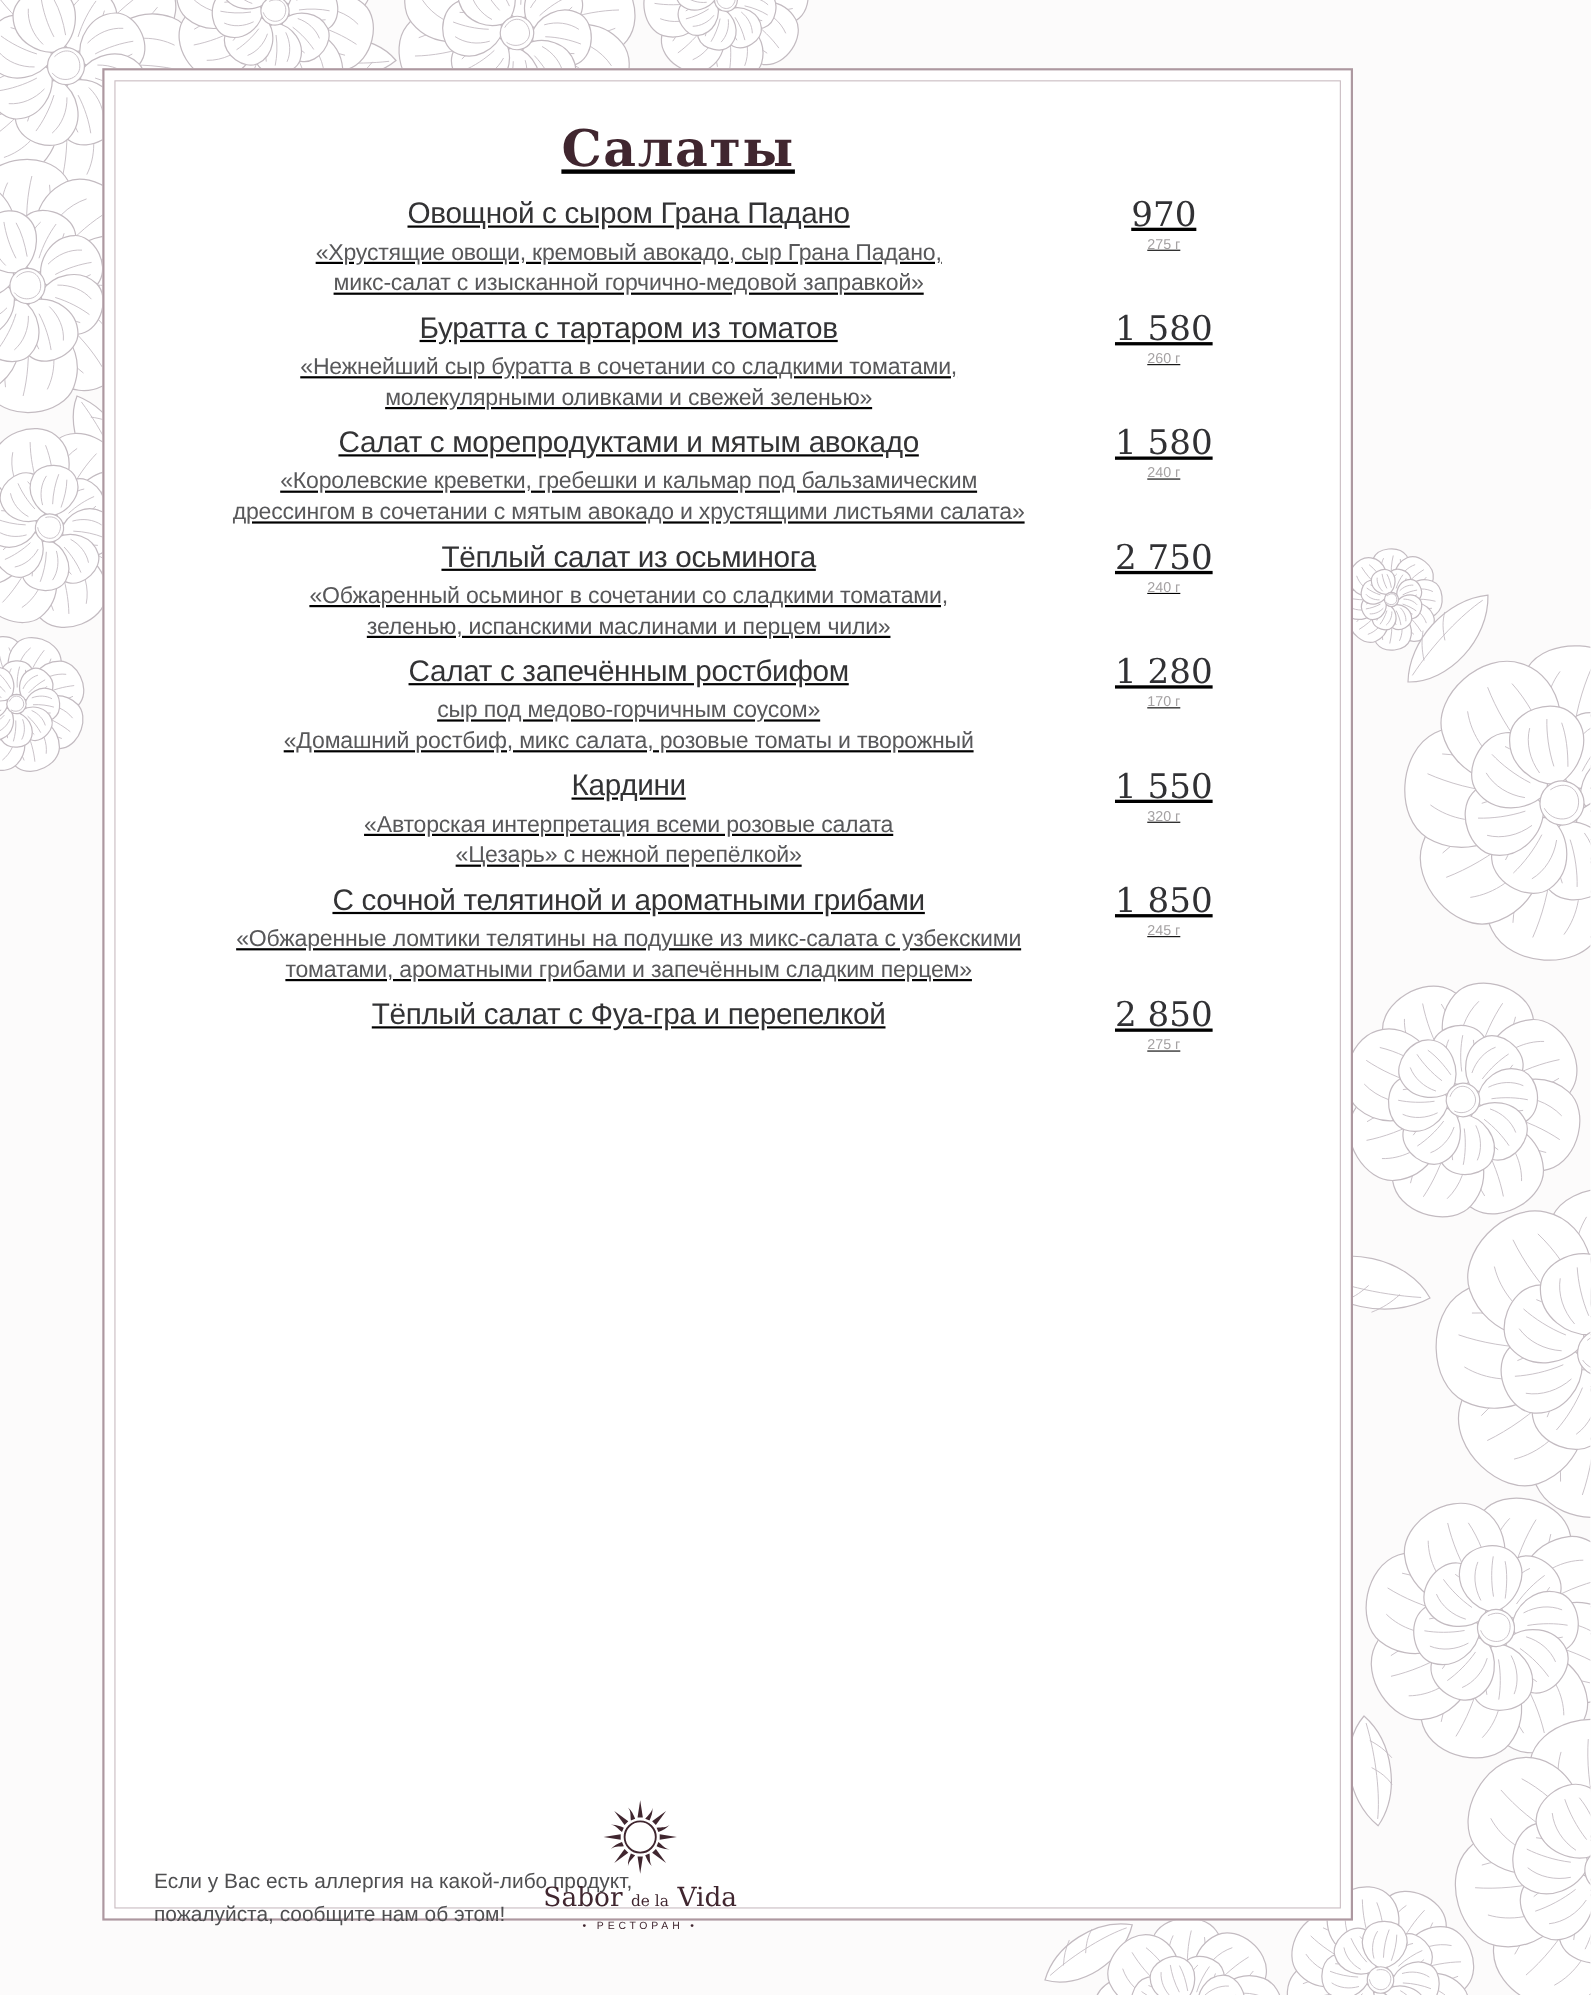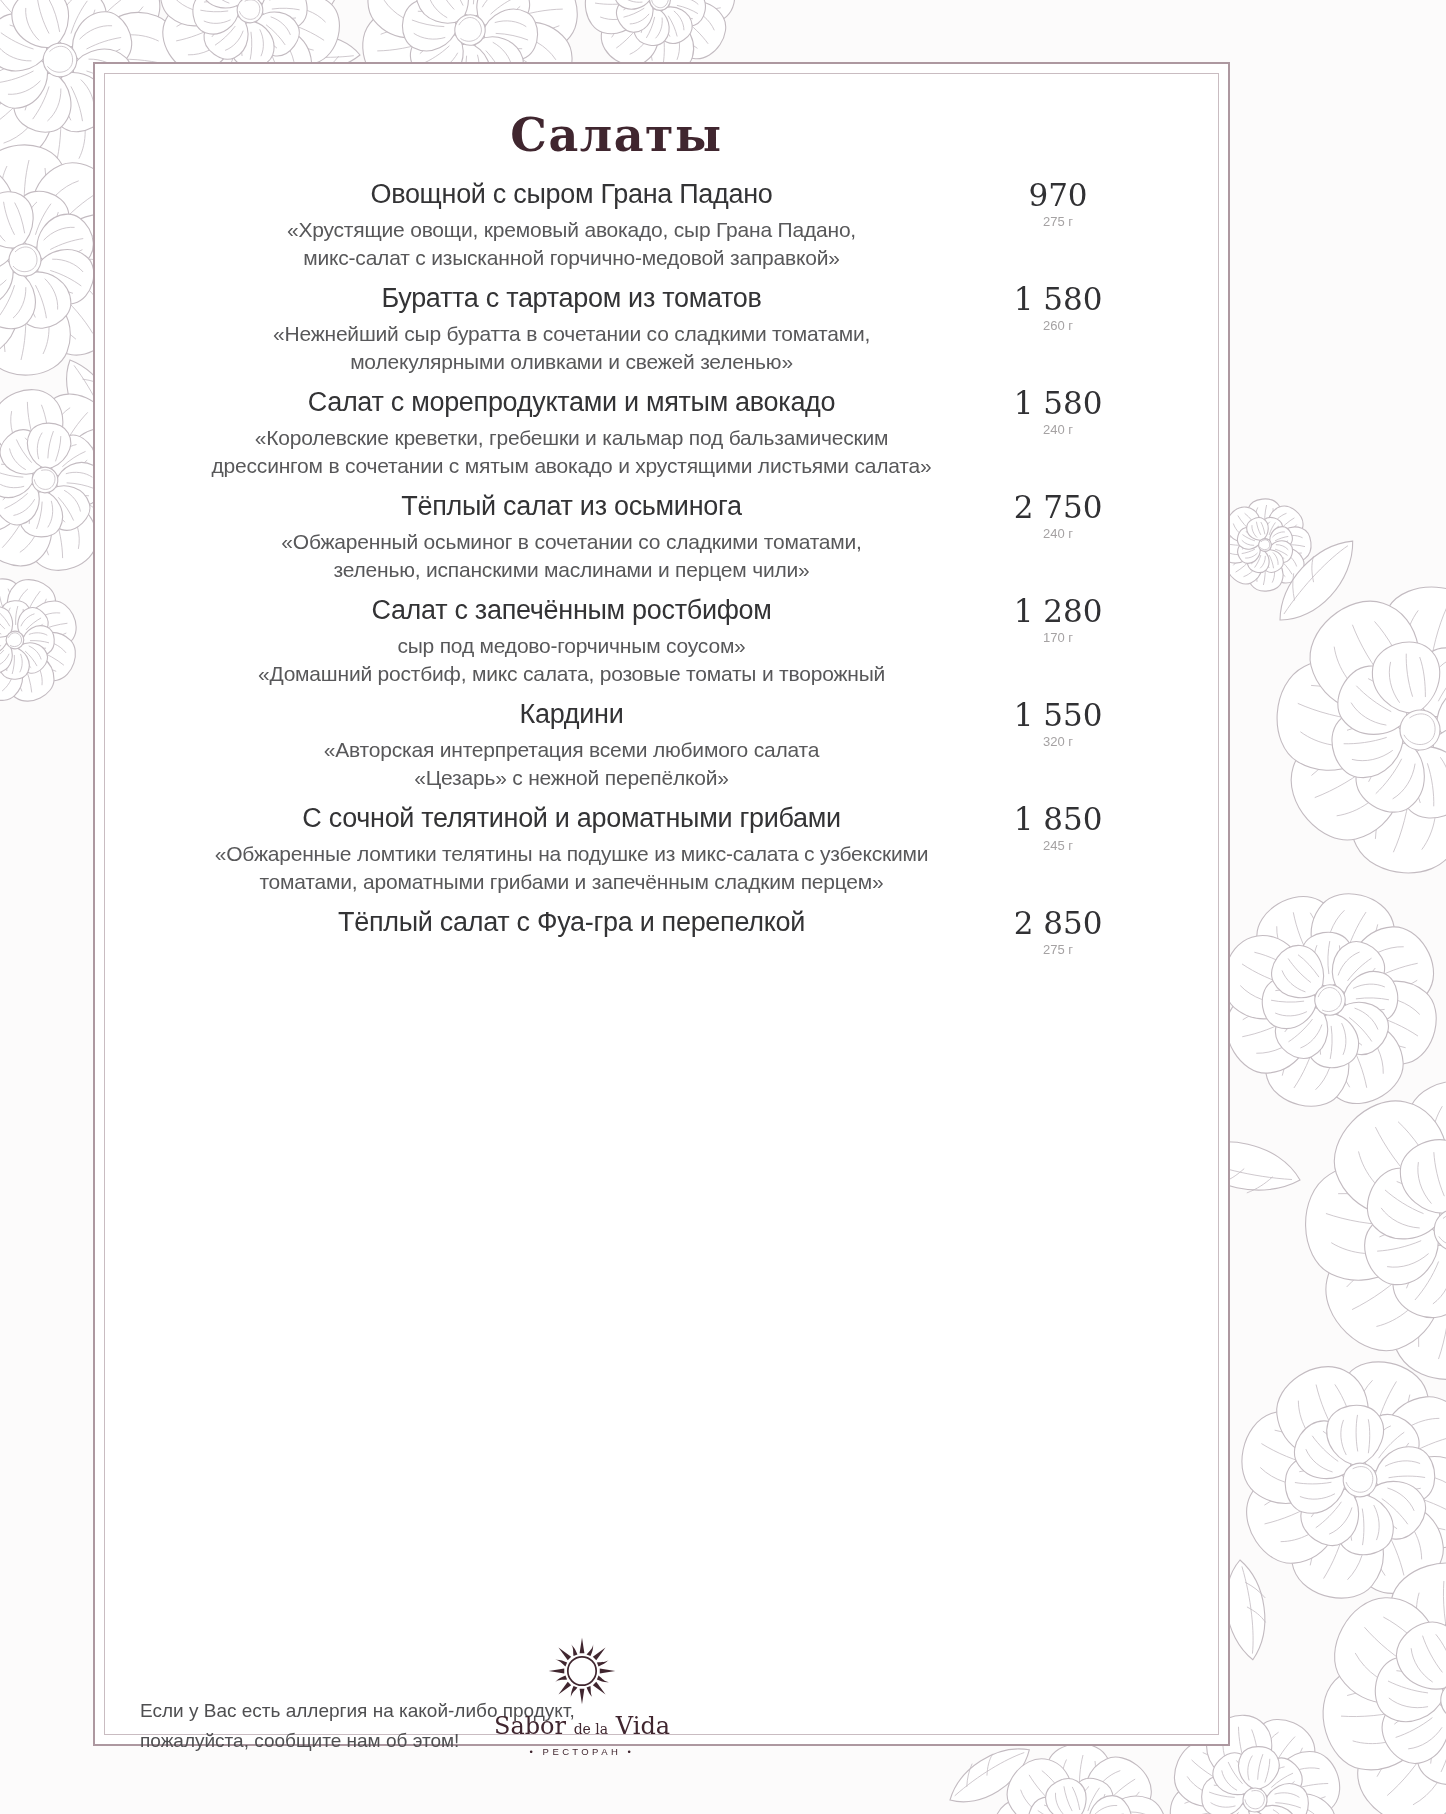--- a/index.html
+++ b/index.html
@@ -35,20 +35,21 @@
     z-index:1;
   }
   .panel::before{
     content:"";position:absolute;inset:9px;
     border:1px solid var(--frame-inner);
     pointer-events:none;
   }
   .content{
     position:relative;width:100%;height:100%;
     padding:0 70px 0 90px;
+    text-decoration:underline;
   }
   .menu-title{
     margin:42px 110px 14px 0;
     text-align:center;
     font-family:"DejaVu Serif","Liberation Serif",serif;
     font-size:46px;line-height:58px;
     letter-spacing:1.5px;
     color:var(--accent);
   }
   .menu-row{
@@ -239,21 +240,21 @@
         <div class="price-col">
           <div class="price">1 280</div>
           <div class="weight">170 г</div>
         </div>
       </div>
 
       <div class="menu-row">
         <div class="dish">
           <div class="dish-name">Кардини</div>
           <div class="dish-desc">
-            <div>«Авторская интерпретация всеми любимого салата</div>
+            <div>«Авторская интерпретация всеми розовые салата</div>
             <div>«Цезарь» с нежной перепёлкой»</div>
           </div>
         </div>
         <div class="price-col">
           <div class="price">1 550</div>
           <div class="weight">320 г</div>
         </div>
       </div>
 
       <div class="menu-row">

